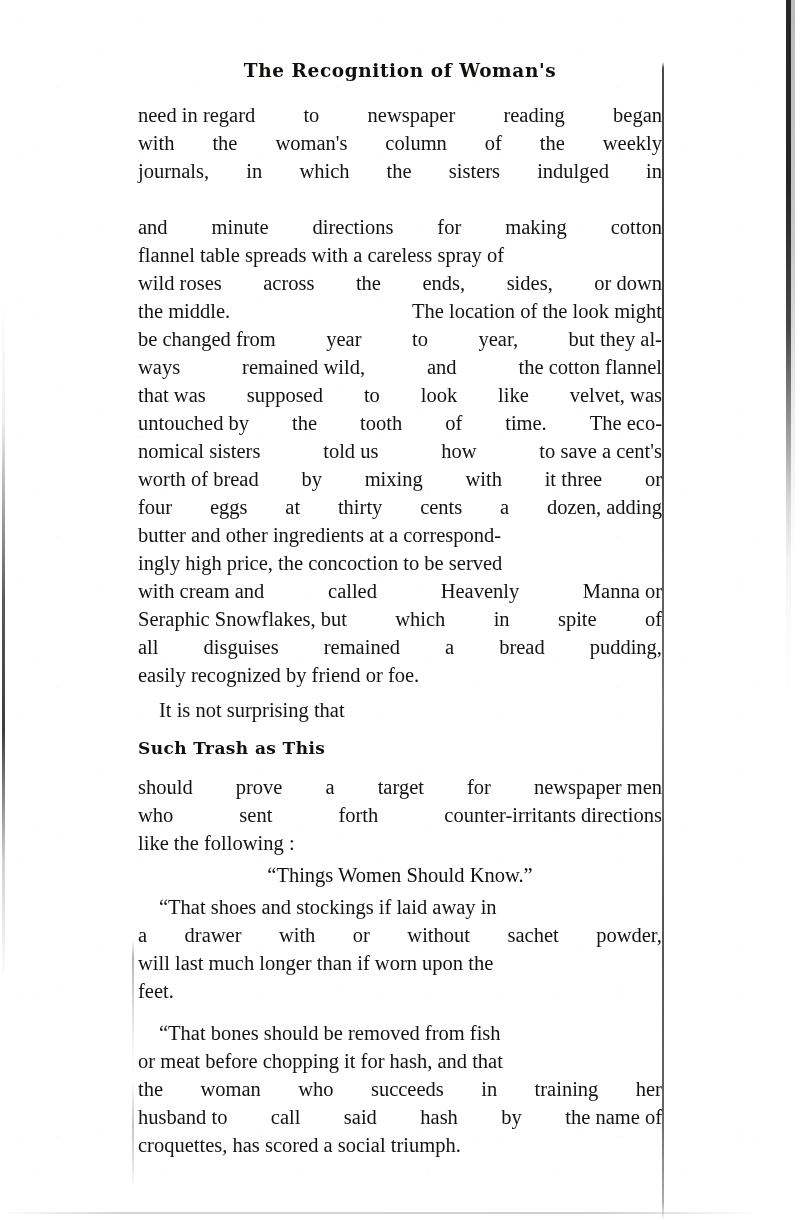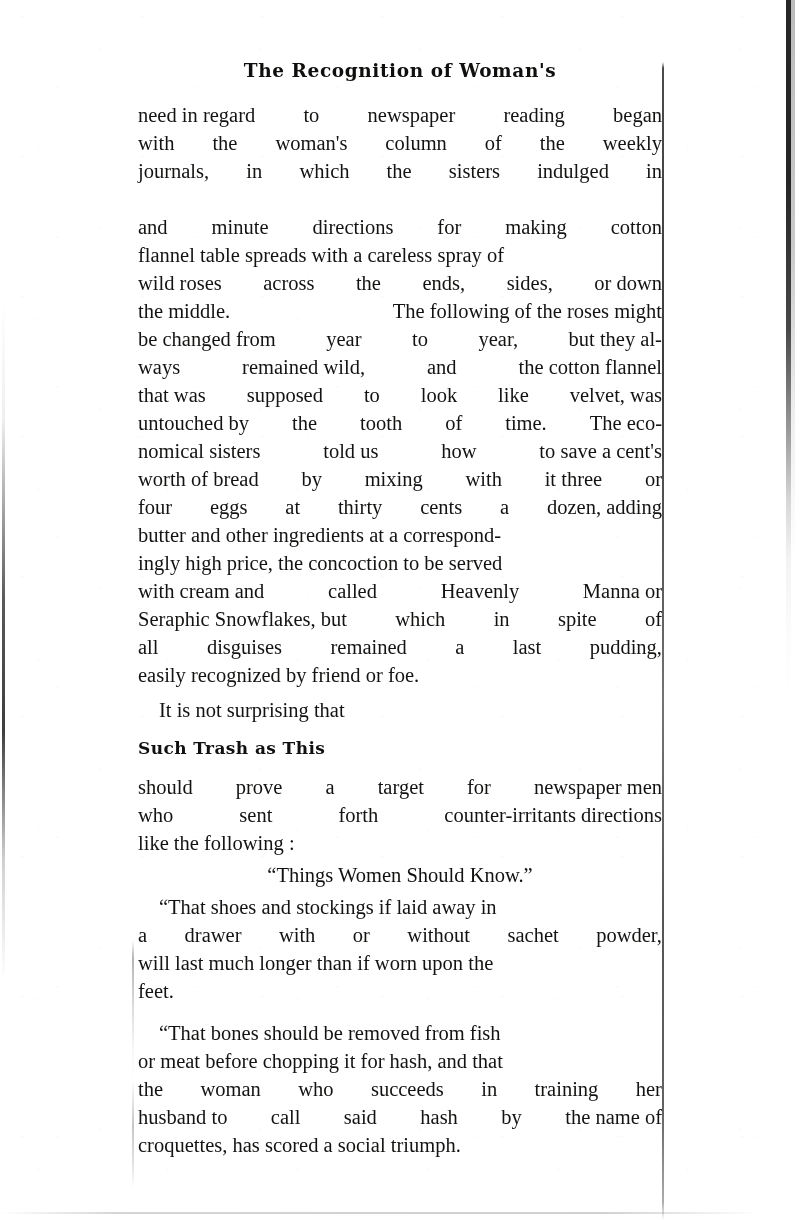--- a/index.html
+++ b/index.html
@@ -248,21 +248,21 @@
     <div class="ln just" style="top:273px">
         <span>wild roses</span>
         <span>across</span>
         <span>the</span>
         <span>ends,</span>
         <span>sides,</span>
         <span>or down</span>
       </div>
     <div class="ln just" style="top:301px">
         <span>the middle.</span>
-        <span>The following of the roses might</span>
+        <span>The location of the look might</span>
       </div>
     <div class="ln just" style="top:329px">
         <span>be changed from</span>
         <span>year</span>
         <span>to</span>
         <span>year,</span>
         <span>but they al-</span>
       </div>
     <div class="ln just" style="top:357px">
         <span>ways</span>
@@ -326,21 +326,21 @@
         <span>which</span>
         <span>in</span>
         <span>spite</span>
         <span>of</span>
       </div>
     <div class="ln just" style="top:637px">
         <span>all</span>
         <span>disguises</span>
         <span>remained</span>
         <span>a</span>
-        <span>last</span>
+        <span>bread</span>
         <span>pudding,</span>
       </div>
     <div class="ln" style="top:665px">easily recognized by friend or foe.</div>
 
     <div class="ln ind" style="top:700px">It is not surprising that</div>
 
     <div class="subhead" style="top:738px">Such Trash as This</div>
 
     <div class="ln just" style="top:777px">
         <span>should</span>

